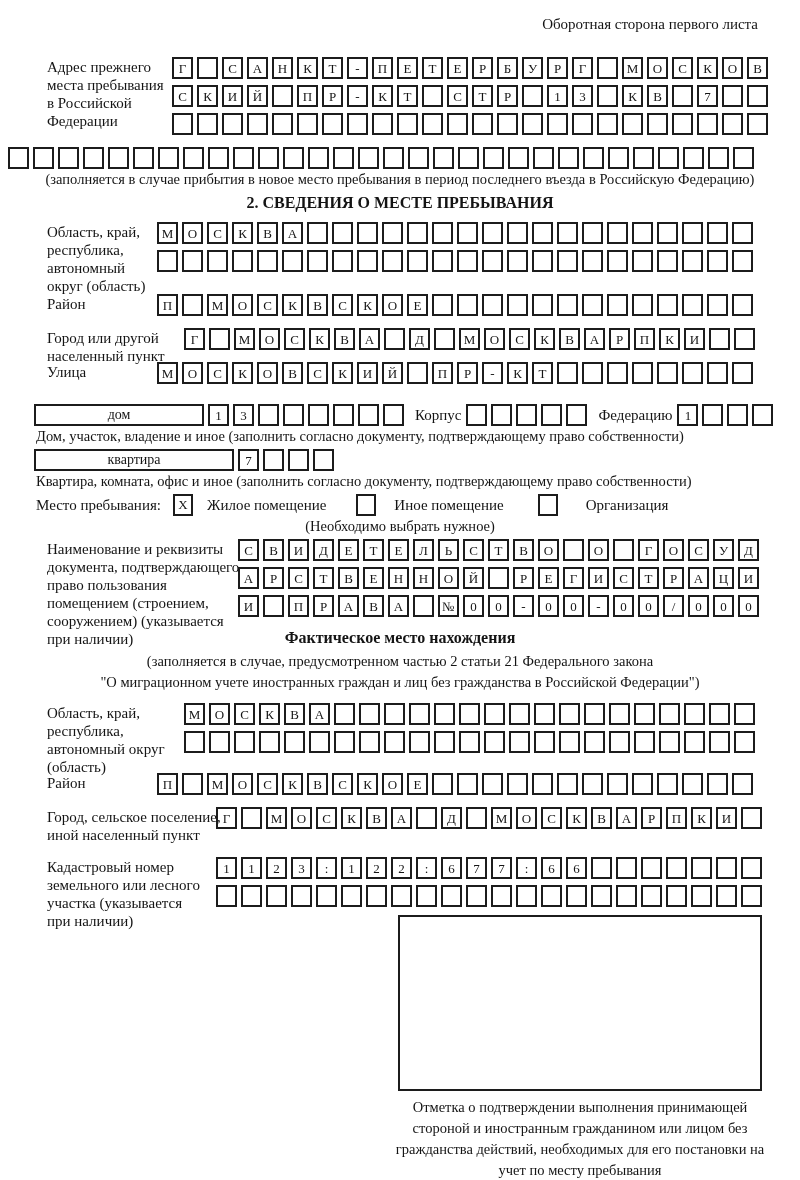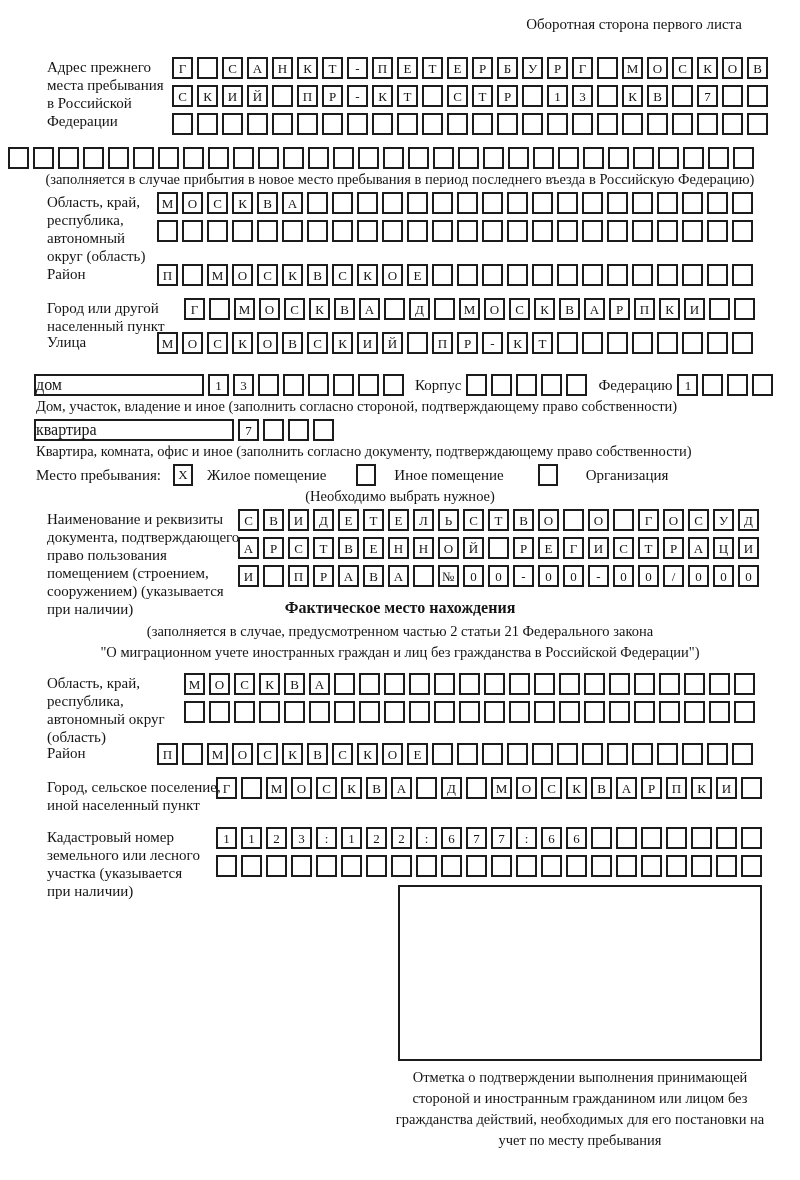--- a/index.html
+++ b/index.html
@@ -1,21 +1,21 @@
 <!DOCTYPE html>
 <html lang="ru"><head>
 <meta charset="utf-8">
 <style>
   html,body{margin:0;padding:0;background:#ffffff;}
   body{
     width:800px;height:1180px;overflow:hidden;position:relative;
     font-family:"Liberation Serif","DejaVu Serif",serif;
     color:#141414;
   }
-  .header-note{margin-top:16px;padding-right:58px;text-align:right;font-size:15px;}
+  .header-note{margin-top:16px;padding-right:42px;text-align:right;font-size:15px;}
   .line{position:relative;margin-bottom:6px;}
   .label{
     position:absolute;left:47px;top:1px;font-size:15px;line-height:18px;
     white-space:pre-line;
   }
   .rows{display:flex;flex-direction:column;}
   .boxrow{display:flex;}
   .boxrow + .boxrow{margin-top:6px;}
   .cell{
     box-sizing:border-box;flex:0 0 21px;width:21px;height:22px;margin-right:4px;
@@ -35,21 +35,21 @@
   .h64{min-height:64px;}
   .mt24{margin-top:24px;}
   .mt40{margin-top:40px;}
   .center-note{text-align:center;font-size:14.5px;margin:2px 0 4px 0;}
   .section-title{text-align:center;font-size:16px;font-weight:bold;margin:6px 0 10px 0;}
   .sub-note{text-align:center;font-size:14.5px;line-height:21px;margin:0;}
   .field-note{margin-left:36px;font-size:14.5px;margin-top:2px;margin-bottom:4px;}
   .inline-line{display:flex;align-items:flex-start;}
   .widebox{
     box-sizing:border-box;height:22px;border:2px solid #1c1c1c;
-    display:flex;align-items:center;justify-content:flex-start;font-size:16px;background:#fff;
+    display:flex;align-items:center;justify-content:center;font-size:14px;background:#fff;
   }
   .w170{width:170px;margin-right:4px;}
   .w200{width:200px;margin-right:4px;}
   .mini-label{font-size:15px;line-height:22px;margin:0 5px 0 7px;white-space:nowrap;}
   .cb-row{margin-left:36px;font-size:15px;line-height:22px;align-items:center;}
   .checkbox{
     box-sizing:border-box;width:20px;height:22px;border:2px solid #1c1c1c;
     display:inline-flex;align-items:center;justify-content:center;font-size:13px;
     margin:0 14px 0 12px;flex:0 0 20px;background:#fff;
   }
@@ -182,20 +182,21 @@
       <span class="cell"></span>
       <span class="cell"></span>
       <span class="cell"></span>
       <span class="cell"></span>
       <span class="cell"></span>
       <span class="cell"></span>
       <span class="cell"></span>
     </div>
   <div class="center-note">(заполняется в случае прибытия в новое место пребывания в период последнего въезда в Российскую Федерацию)</div>
 
+  <div class="section-title">2. СВЕДЕНИЯ О МЕСТЕ ПРЕБЫВАНИЯ</div>
 
   <div class="line h66">
     <div class="label">Область, край,
 республика,
 автономный
 округ (область)</div>
     <div class="rows ml157">
       <div class="boxrow">
           <span class="cell">М</span>
           <span class="cell">О</span>
@@ -370,21 +371,21 @@
         <span class="cell"></span>
       </div>
     <span class="mini-label">Федерацию</span>
     <div class="boxrow">
         <span class="cell">1</span>
         <span class="cell"></span>
         <span class="cell"></span>
         <span class="cell"></span>
       </div>
   </div>
-  <div class="field-note">Дом, участок, владение и иное (заполнить согласно стороной, подтверждающему право собственности)</div>
+  <div class="field-note">Дом, участок, владение и иное (заполнить согласно документу, подтверждающему право собственности)</div>
 
   <div class="inline-line ml34">
     <div class="widebox w200">
       <span>квартира</span>
     </div>
     <div class="boxrow">
         <span class="cell">7</span>
         <span class="cell"></span>
         <span class="cell"></span>
         <span class="cell"></span>

